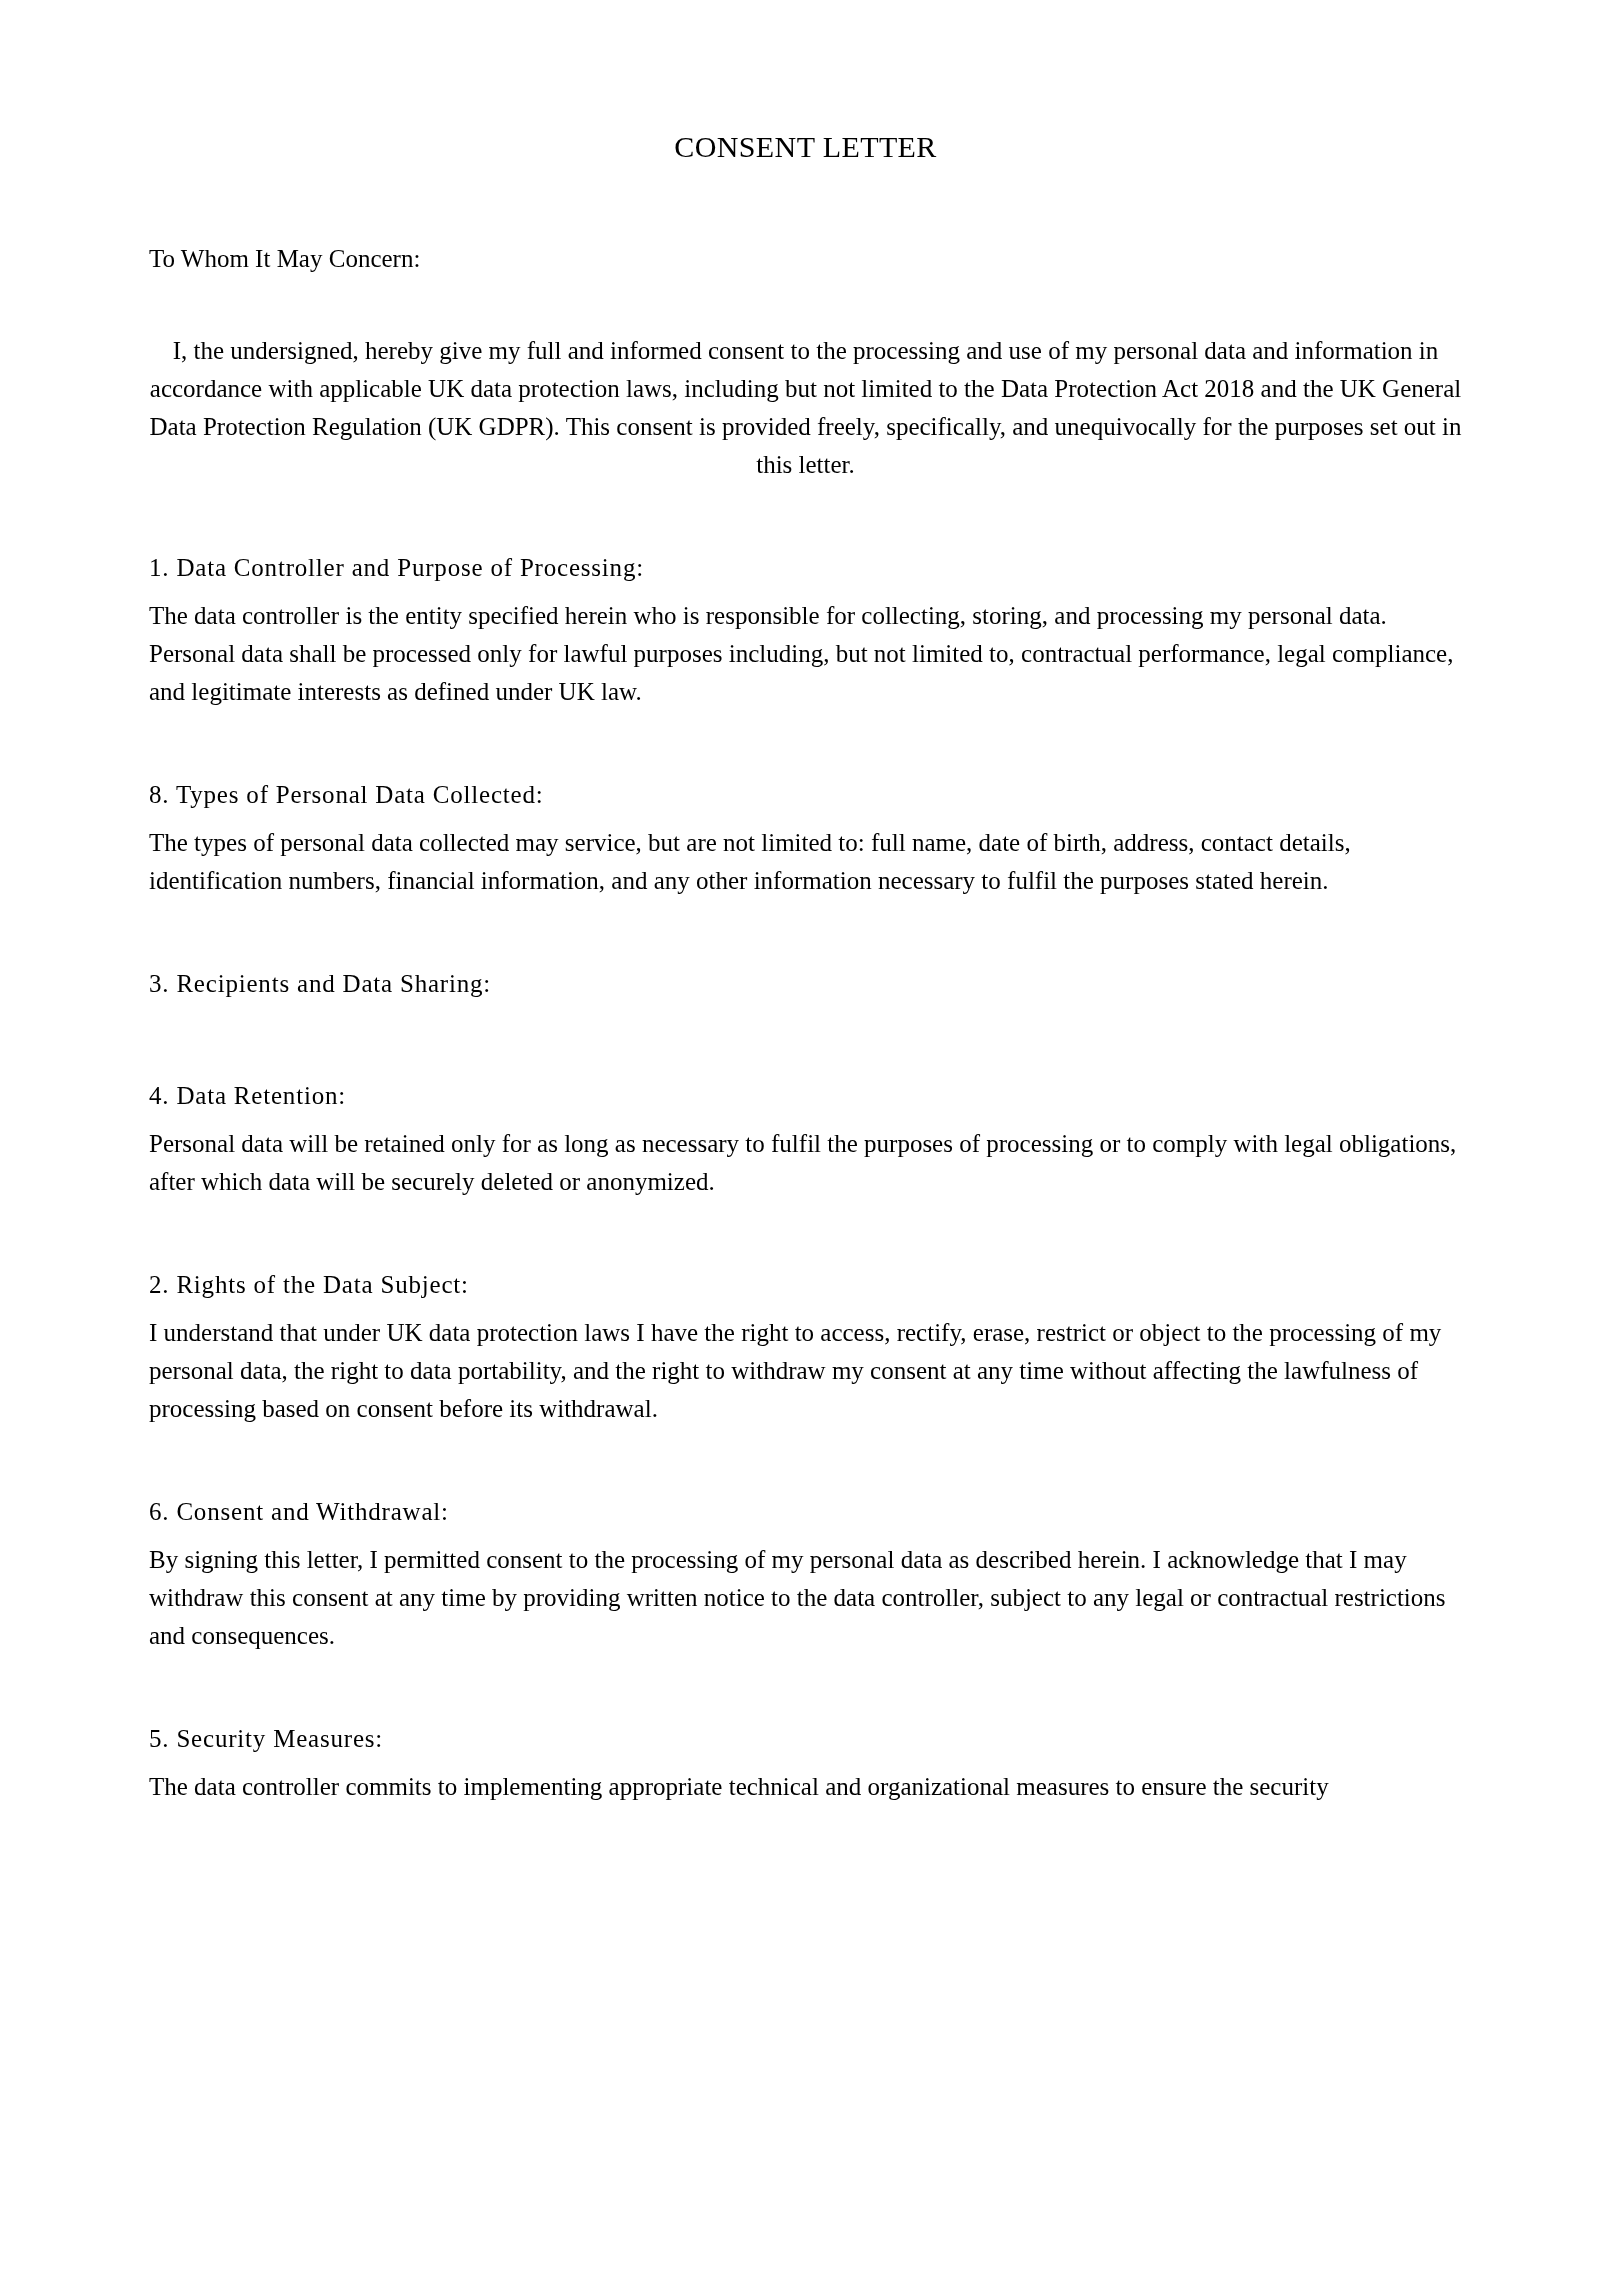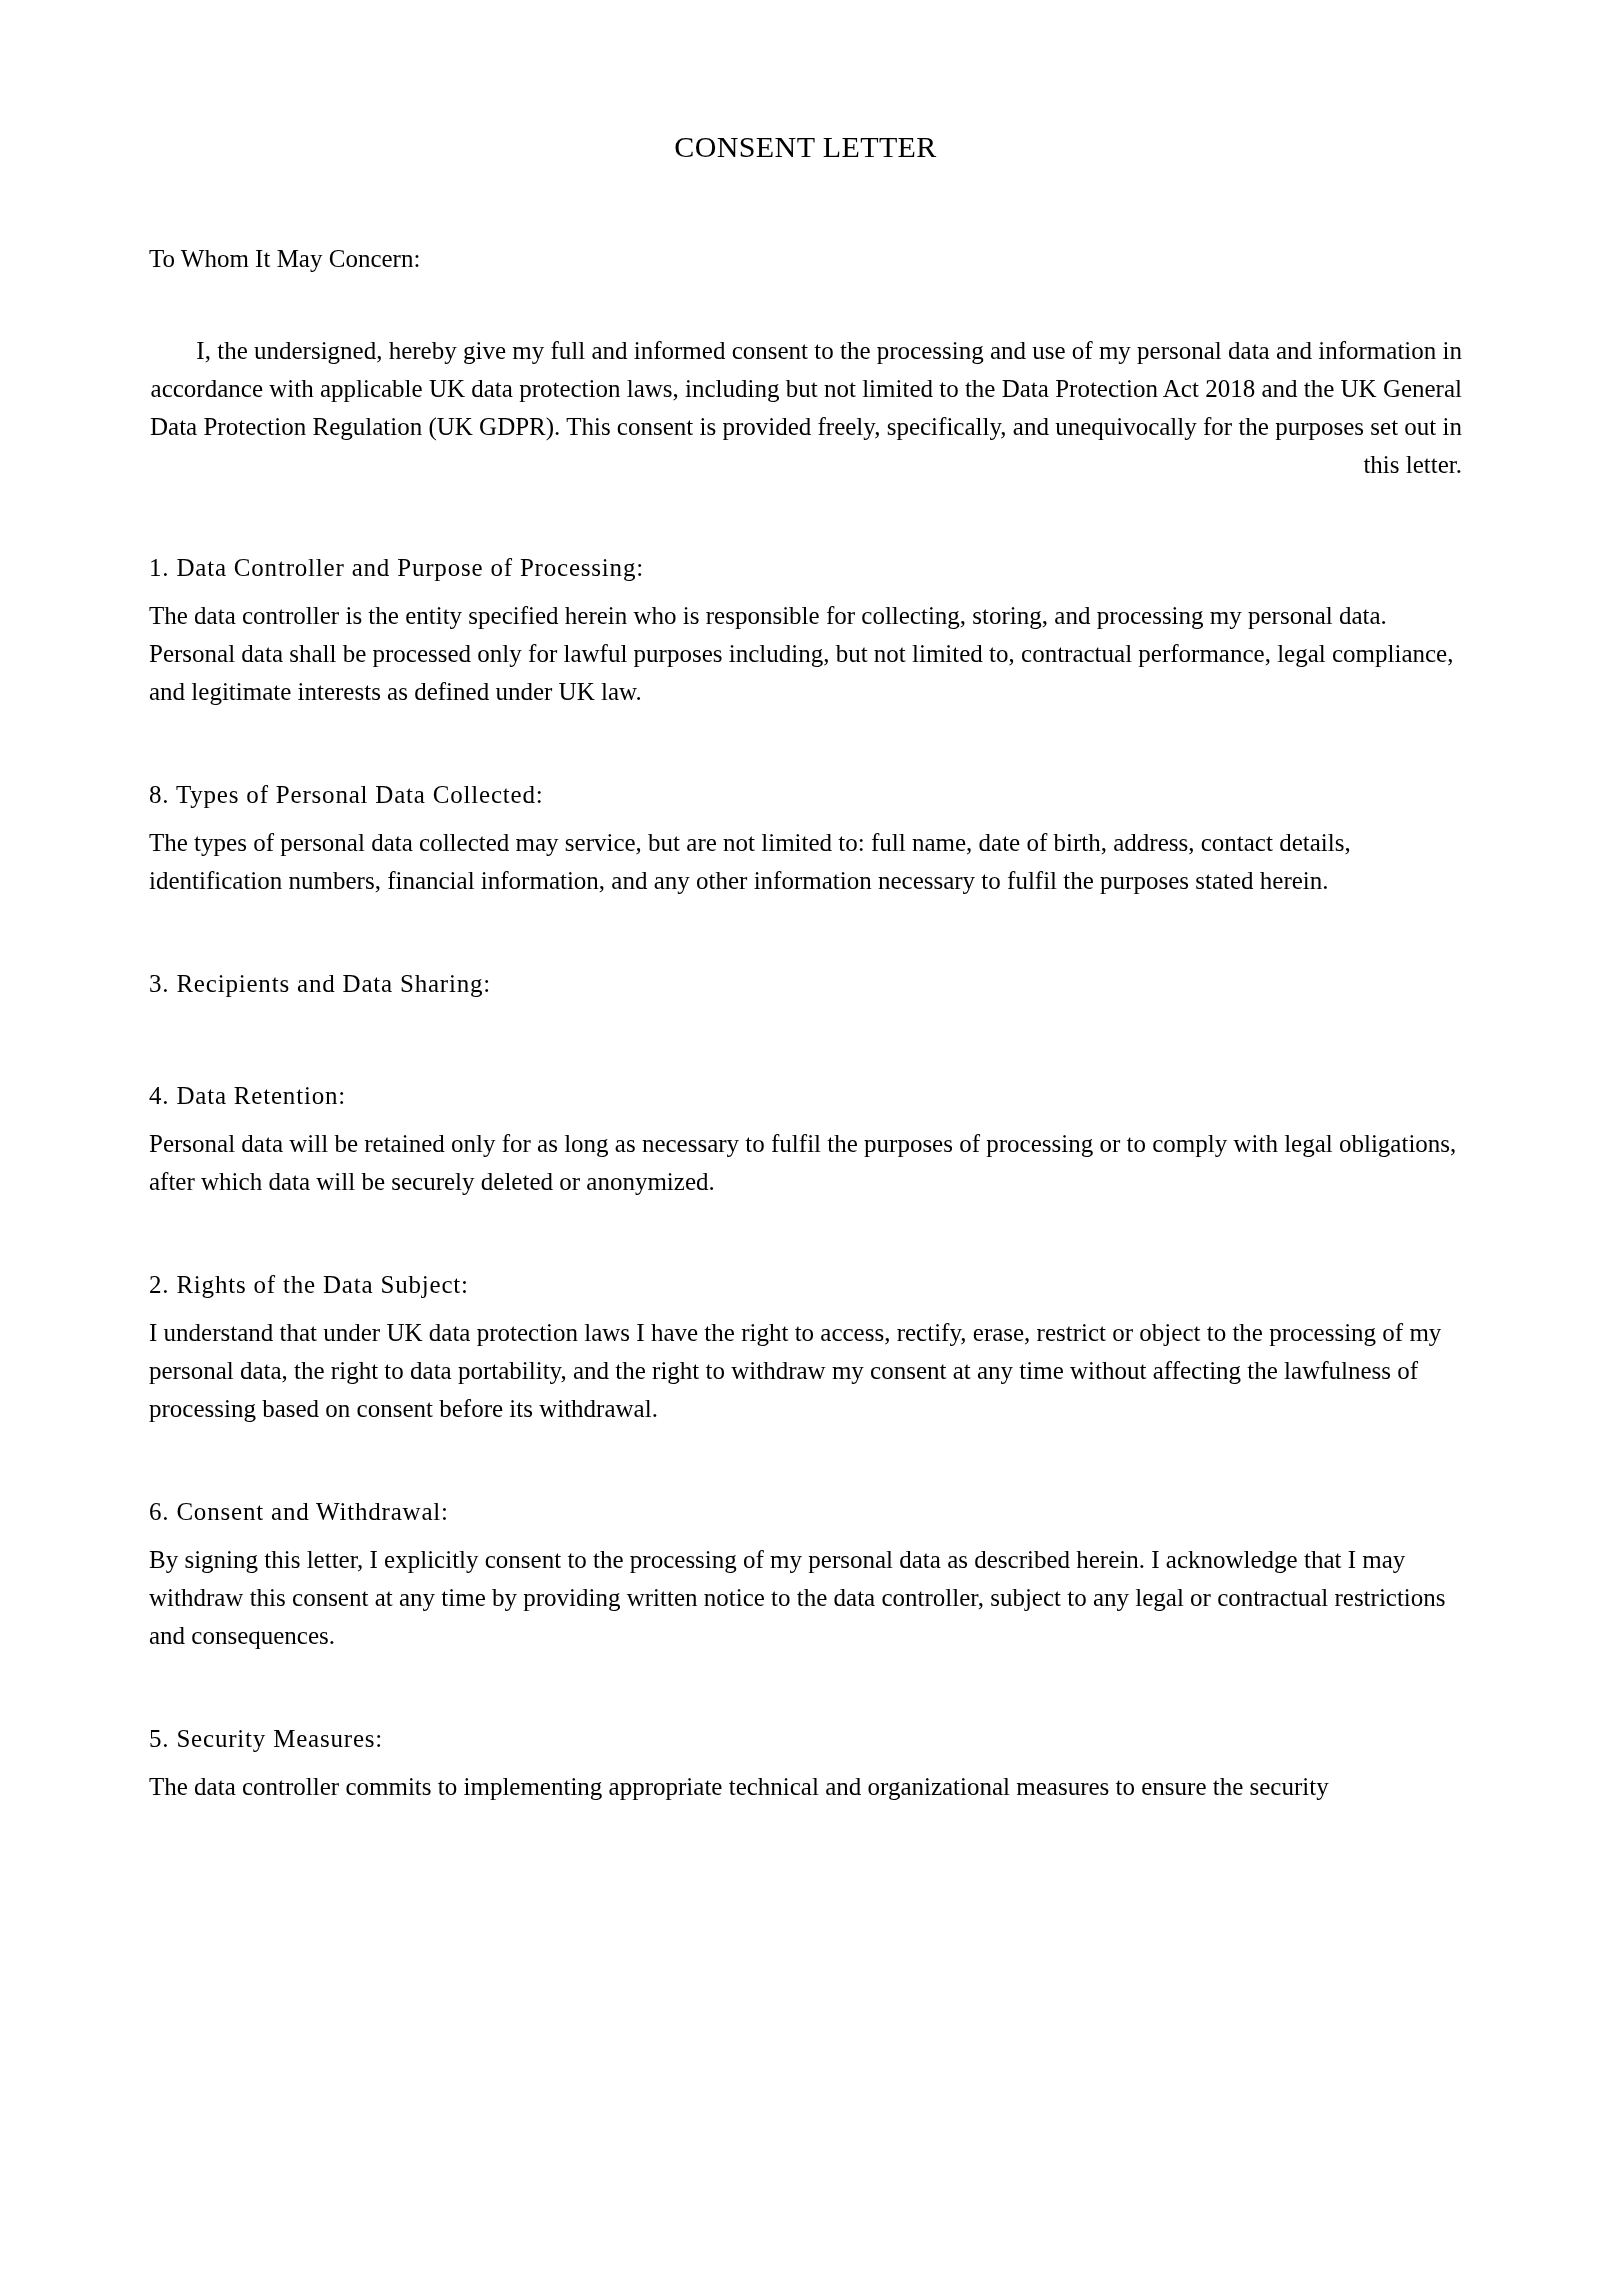--- a/index.html
+++ b/index.html
@@ -36,21 +36,21 @@
     font-size: 25px;
     line-height: 38px;
     margin: 0;
     padding-top: 74px;
   }
   .intro {
     font-size: 25px;
     line-height: 38px;
     margin: 0;
     padding-top: 54px;
-    text-align: right;
+    text-align: center;
   }
   .section {
     padding-top: 65px;
   }
   .section-heading {
     font-size: 25px;
     line-height: 38px;
     letter-spacing: 0.8px;
     margin: 0 0 9.8px 0;
     font-weight: normal;
@@ -93,21 +93,21 @@
       <p class="section-body">Personal data will be retained only for as long as necessary to fulfil the purposes of processing or to comply with legal obligations, after which data will be securely deleted or anonymized.</p>
     </div>
 
     <div class="section">
       <h2 class="section-heading">2. Rights of the Data Subject:</h2>
       <p class="section-body">I understand that under UK data protection laws I have the right to access, rectify, erase, restrict or object to the processing of my personal data, the right to data portability, and the right to withdraw my consent at any time without affecting the lawfulness of processing based on consent before its withdrawal.</p>
     </div>
 
     <div class="section">
       <h2 class="section-heading">6. Consent and Withdrawal:</h2>
-      <p class="section-body">By signing this letter, I explicitly consent to the processing of my personal data as described herein. I acknowledge that I may withdraw this consent at any time by providing written notice to the data controller, subject to any legal or contractual restrictions and consequences.</p>
+      <p class="section-body">By signing this letter, I permitted consent to the processing of my personal data as described herein. I acknowledge that I may withdraw this consent at any time by providing written notice to the data controller, subject to any legal or contractual restrictions and consequences.</p>
     </div>
 
     <div class="section">
       <h2 class="section-heading">5. Security Measures:</h2>
       <p class="section-body">The data controller commits to implementing appropriate technical and organizational measures to ensure the security</p>
     </div>
 
   </div>
 </div>
 

